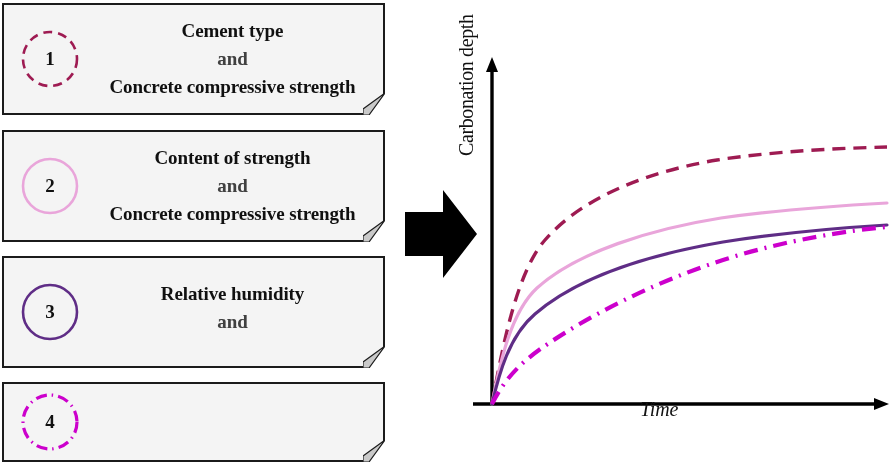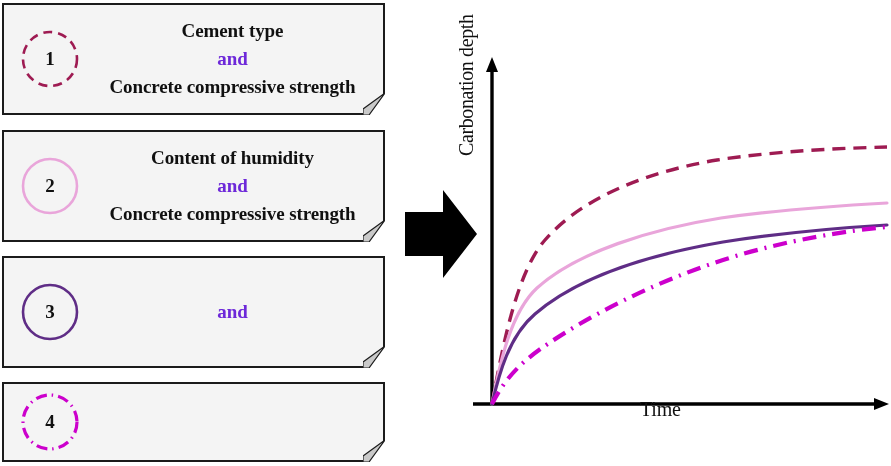--- a/index.html
+++ b/index.html
@@ -81,21 +81,21 @@
   }
   .box-text .line {
     font-weight: bold;
     font-size: 19px;
     color: #101010;
     line-height: 1.05;
     letter-spacing: -0.1px;
     white-space: nowrap;
   }
   .box-text .line-and {
-    color: #6d28d9;
+    color: #404040;
     margin: 8px 0;
   }
   .box-4 .box-text .line { }
   .box-text .line sub {
     font-size: 0.68em;
     vertical-align: -0.22em;
   }
 
   
   .big-arrow {
@@ -126,20 +126,21 @@
     white-space: nowrap;
     letter-spacing: -0.4px;
   }
   .x-axis-label {
     position: absolute;
     left: 640px;
     top: 398px;
     font-size: 20px;
     color: #111111;
     letter-spacing: -0.2px;
+    font-style: italic;
   }
 </style>
 </head>
 <body>
 
 <div id="diagram">
 
   <div class="factor-box box-1">
     <div class="circle-wrap">
       <svg width="64" height="64" viewBox="0 0 64 64" aria-hidden="true">
@@ -159,38 +160,39 @@
   </div>
 
   <div class="factor-box box-2">
     <div class="circle-wrap">
       <svg width="64" height="64" viewBox="0 0 64 64" aria-hidden="true">
         <circle cx="32" cy="32" r="27" fill="none" stroke="#e9a5da" stroke-width="2.6"></circle>
       </svg>
       <div class="circle-num">2</div>
     </div>
     <div class="box-text">
-      <div class="line">Content of humidity</div>
+      <div class="line">Content of strength</div>
       <div class="line line-and">and</div>
       <div class="line">Concrete compressive strength</div>
     </div>
     <svg class="fold" viewBox="0 0 22 22">
       <polygon points="22,0 22,22 0,22" fill="#ffffff" stroke="none"></polygon>
       <polygon points="22,0 6,22 0,22 0,16" fill="#c9c9c9" stroke="#1b1b1b" stroke-width="1.2"></polygon>
     </svg>
   </div>
 
   <div class="factor-box box-3">
     <div class="circle-wrap">
       <svg width="64" height="64" viewBox="0 0 64 64" aria-hidden="true">
         <circle cx="32" cy="32" r="27" fill="none" stroke="#5f2d86" stroke-width="2.6"></circle>
       </svg>
       <div class="circle-num">3</div>
     </div>
     <div class="box-text">
+      <div class="line">Relative humidity</div>
       <div class="line line-and">and</div>
     </div>
     <svg class="fold" viewBox="0 0 22 22">
       <polygon points="22,0 22,22 0,22" fill="#ffffff" stroke="none"></polygon>
       <polygon points="22,0 6,22 0,22 0,16" fill="#c9c9c9" stroke="#1b1b1b" stroke-width="1.2"></polygon>
     </svg>
   </div>
 
   <div class="factor-box box-4">
     <div class="circle-wrap">

